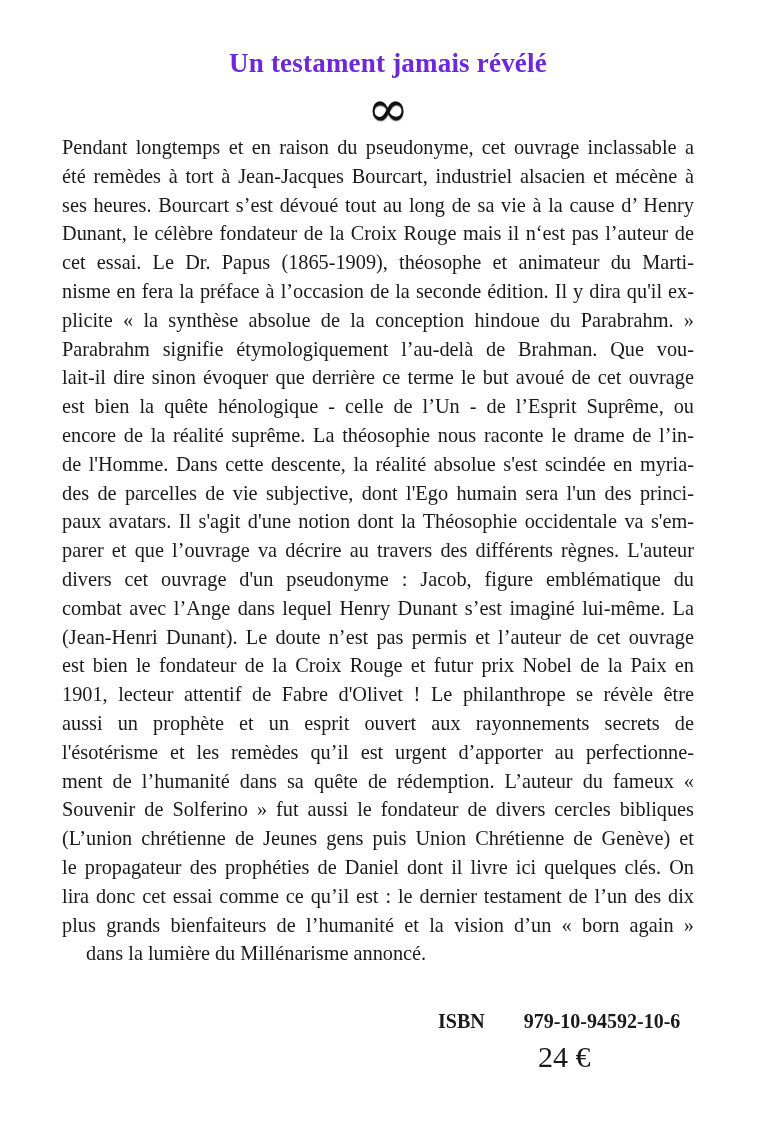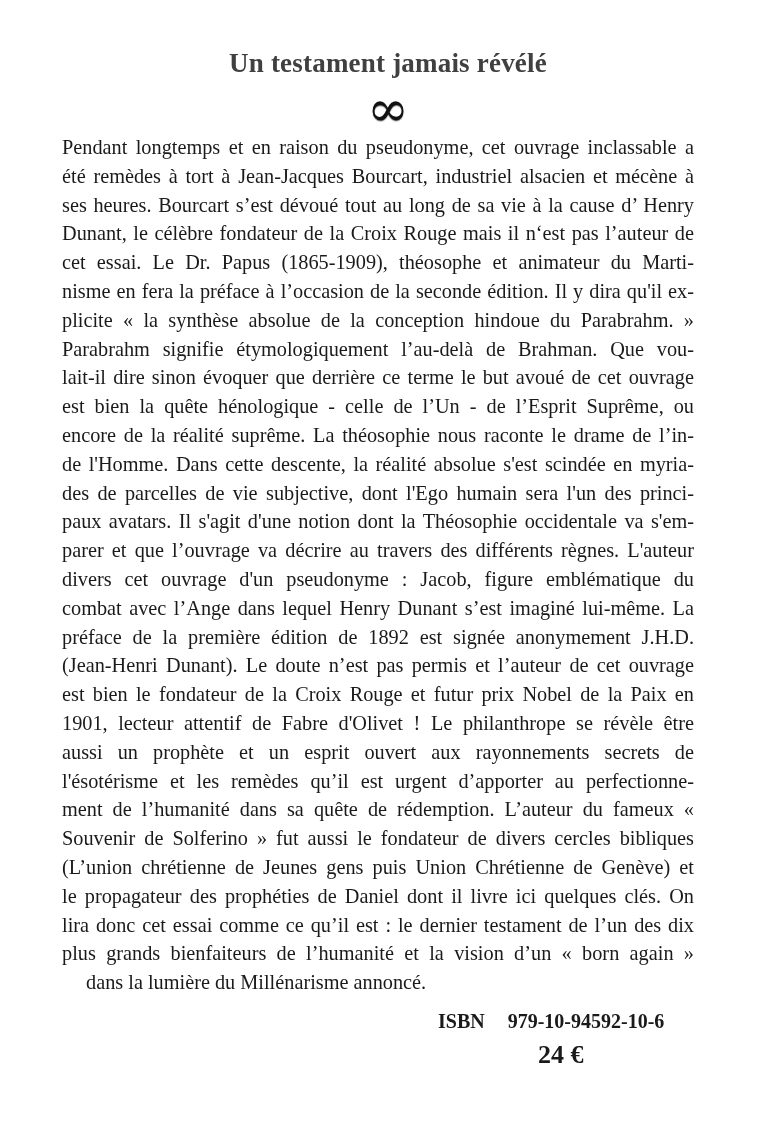--- a/index.html
+++ b/index.html
@@ -2,44 +2,44 @@
 <html><head>
 <meta charset="utf-8">
 <style>
   html, body { margin: 0; padding: 0; background: #ffffff; }
   body {
     width: 776px; height: 1134px; position: relative; overflow: hidden;
     font-family: "Liberation Serif", "DejaVu Serif", serif; color: #1a1a1a;
   }
   .title {
     position: absolute; top: 48px; left: 0; width: 776px; text-align: center;
-    color: #404040; font-weight: bold; font-size: 27px; letter-spacing: 0.2px;
+    color: #6d28d9; font-weight: bold; font-size: 27px; letter-spacing: 0.2px;
     margin: 0;
   }
   .infinity {
     position: absolute; top: 84px; left: 0; width: 776px; text-align: center;
     font-size: 50px; line-height: 50px; color: #111; font-family: "DejaVu Serif", serif;
     text-shadow: 0 1px 1px #888;
   }
   .body-text {
     position: absolute; top: 133px; left: 62px; width: 632px;
     font-size: 20.3px; line-height: 28.8px;
   }
   .line {
     display: block; white-space: nowrap; height: 28.8px;
     text-align: justify; text-align-last: justify;
   }
   .line.last { text-align-last: left; margin-left: 24px; }
   .isbn {
     position: absolute; top: 1010px; left: 438px; font-weight: bold; font-size: 20px;
     white-space: nowrap;
   }
-  .isbn .label { margin-right: 18px; }
+  .isbn .label { margin-right: 34px; }
   .price {
-    position: absolute; top: 1040px; left: 538px; font-weight: bold; font-size: 26px;
+    position: absolute; top: 1040px; left: 538px; font-weight: normal; font-size: 30px;
     white-space: nowrap;
   }
 </style>
 </head>
 <body>
 
 <h1 class="title">Un testament jamais révélé</h1>
 <div class="infinity">∞</div>
 
 <div class="body-text" id="blurb">
@@ -53,21 +53,20 @@
     <span class="line">Parabrahm signifie étymologiquement l’au-delà de Brahman. Que vou-</span>
     <span class="line">lait-il dire sinon évoquer que derrière ce terme le but avoué de cet ouvrage</span>
     <span class="line">est bien la quête hénologique  - celle de l’Un - de l’Esprit Suprême, ou</span>
     <span class="line">encore de la réalité suprême. La théosophie nous raconte le drame de l’in-</span>
     <span class="line">de l'Homme. Dans cette descente, la réalité absolue s'est scindée en myria-</span>
     <span class="line">des de parcelles de vie subjective, dont l'Ego humain sera l'un des princi-</span>
     <span class="line">paux avatars. Il s'agit d'une notion dont la Théosophie occidentale va s'em-</span>
     <span class="line">parer et que l’ouvrage va décrire au travers des différents règnes. L'auteur</span>
     <span class="line">divers cet ouvrage d'un pseudonyme : Jacob, figure emblématique du</span>
     <span class="line">combat avec l’Ange dans lequel Henry Dunant s’est imaginé lui-même. La</span>
-    <span class="line">préface de la première édition de 1892 est  signée anonymement J.H.D.</span>
     <span class="line">(Jean-Henri Dunant). Le doute n’est pas permis et l’auteur de cet  ouvrage</span>
     <span class="line">est bien le fondateur de la Croix Rouge et futur prix Nobel de la Paix en</span>
     <span class="line">1901, lecteur attentif de Fabre d'Olivet ! Le philanthrope se révèle être</span>
     <span class="line">aussi un prophète et un esprit ouvert aux rayonnements secrets de</span>
     <span class="line">l'ésotérisme et les remèdes qu’il est urgent d’apporter au  perfectionne-</span>
     <span class="line">ment de l’humanité dans sa quête de rédemption. L’auteur du fameux  «</span>
     <span class="line">Souvenir de  Solferino » fut aussi le fondateur de divers cercles bibliques</span>
     <span class="line">(L’union chrétienne de Jeunes gens puis Union Chrétienne de Genève) et</span>
     <span class="line">le propagateur des prophéties de Daniel dont il livre ici quelques clés. On</span>
     <span class="line">lira donc cet essai comme ce qu’il est : le dernier testament de l’un des dix</span>

